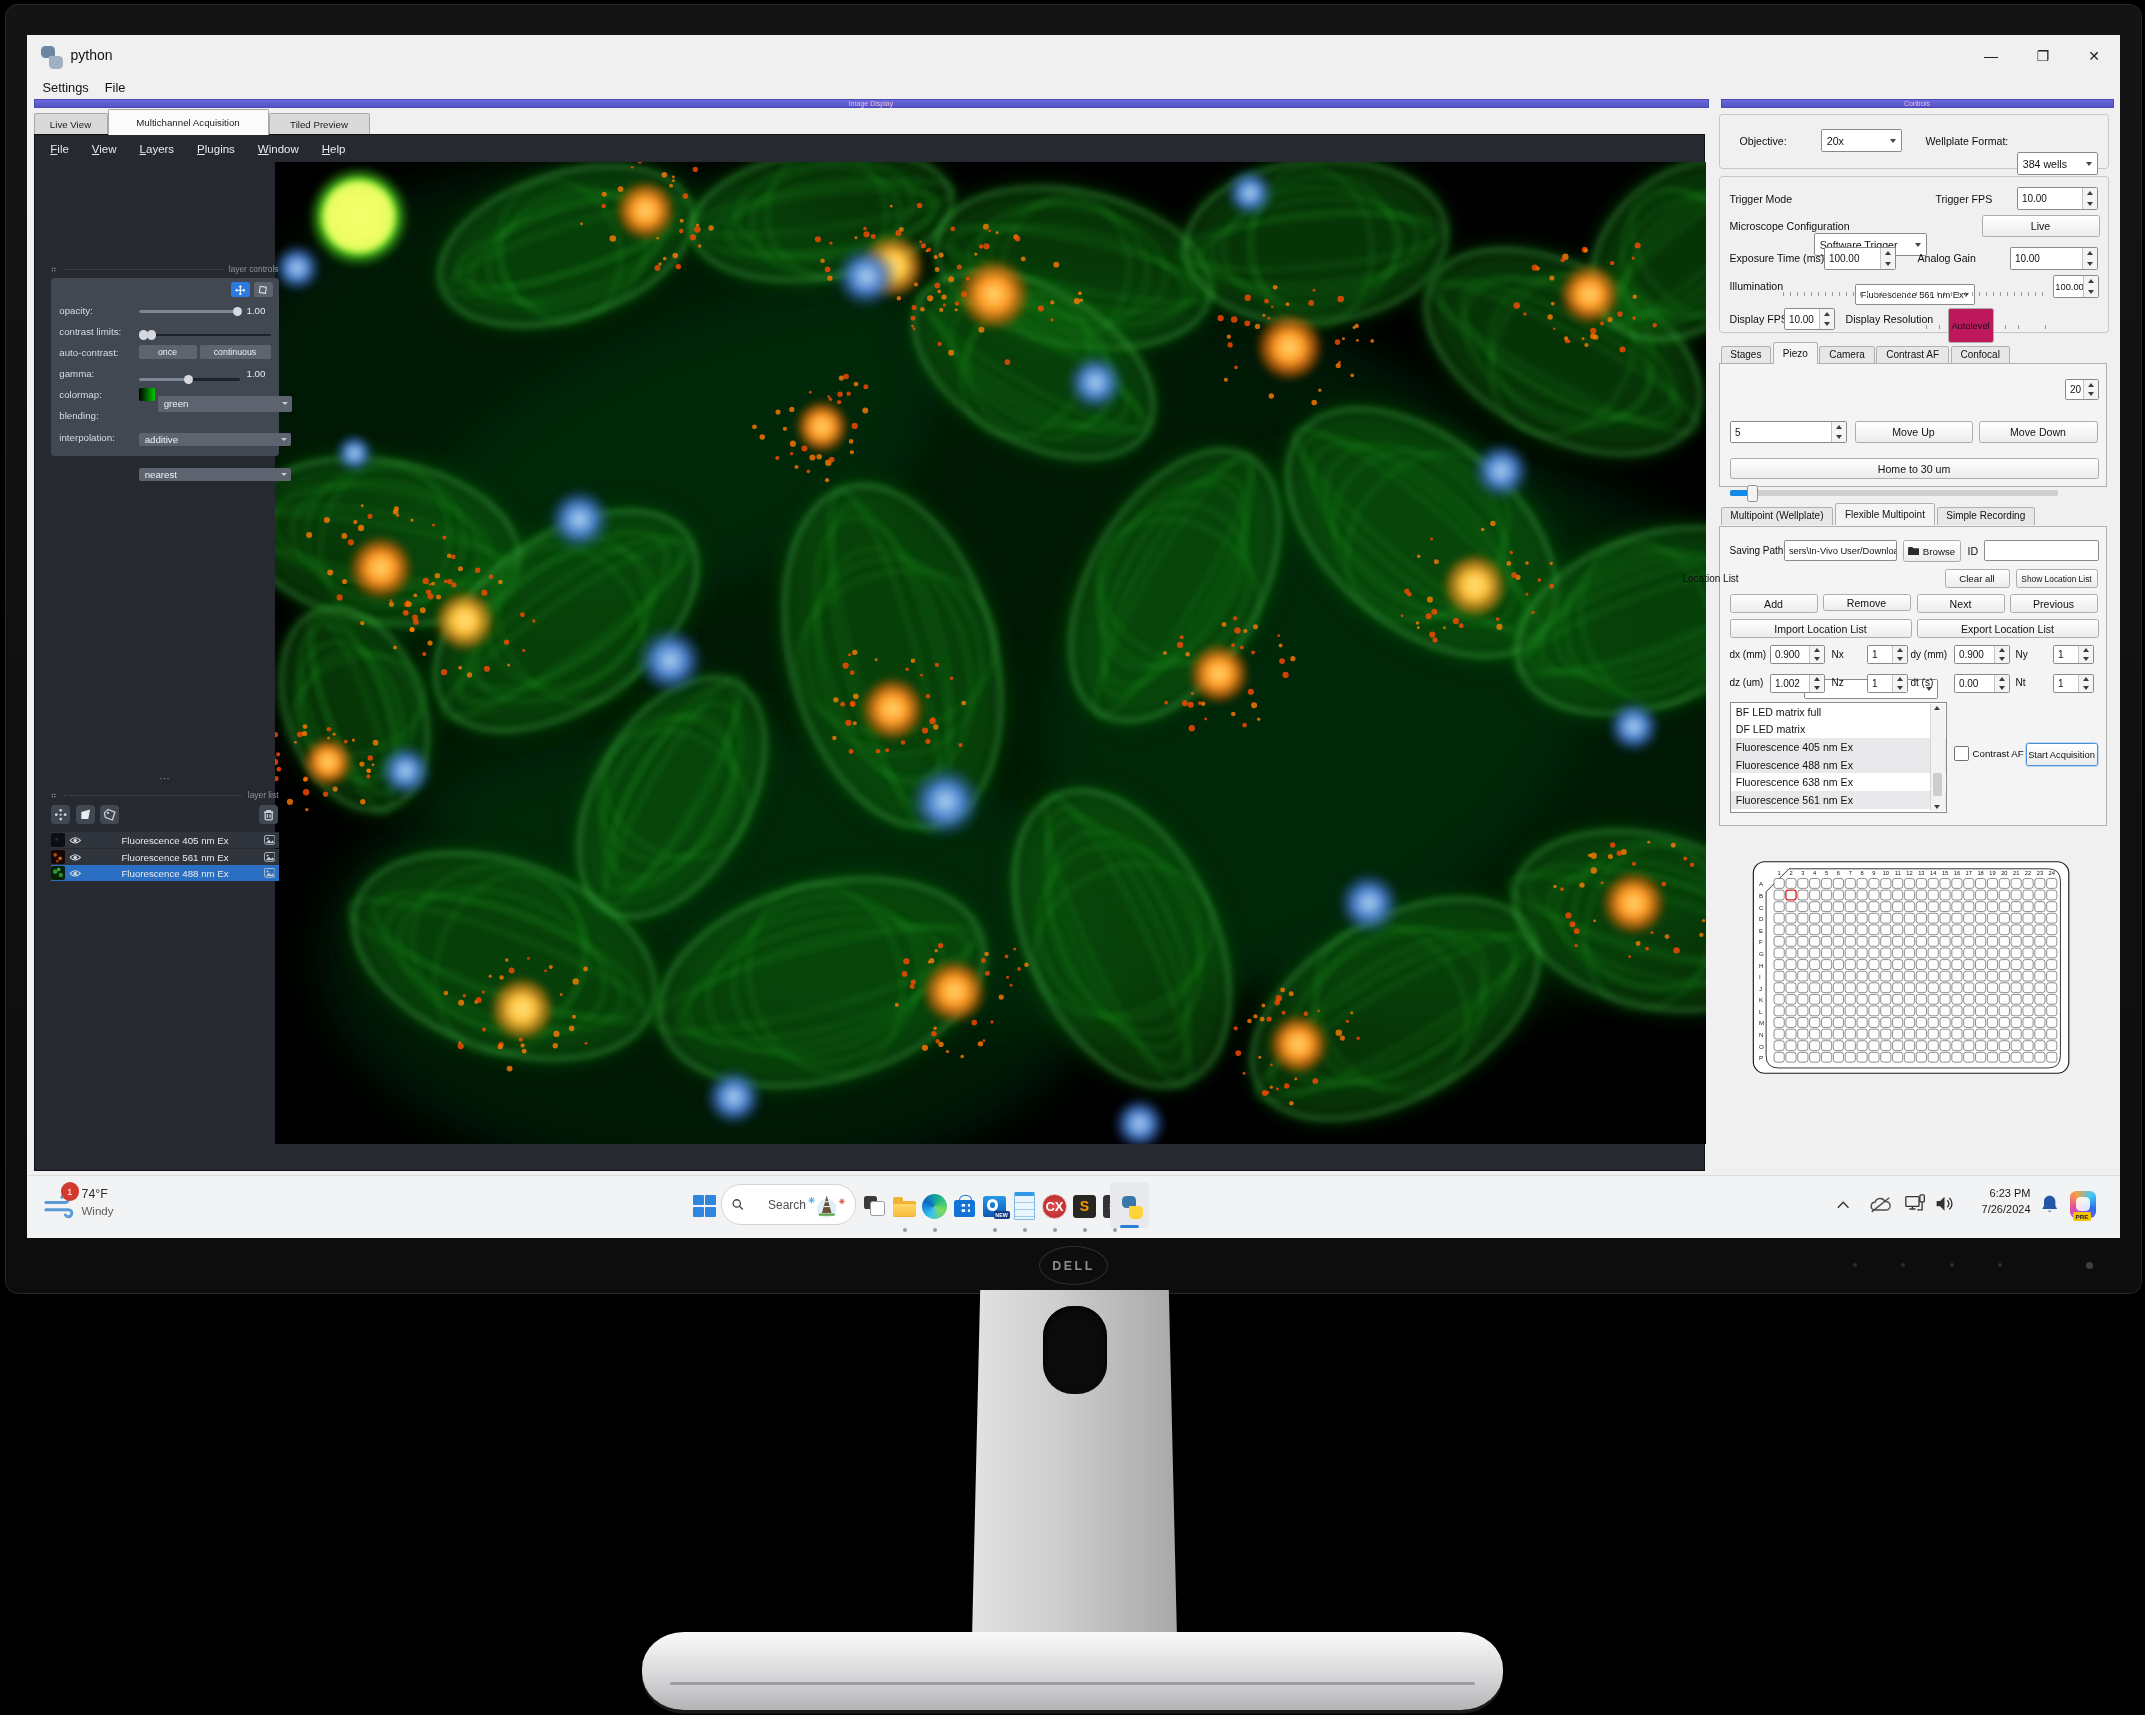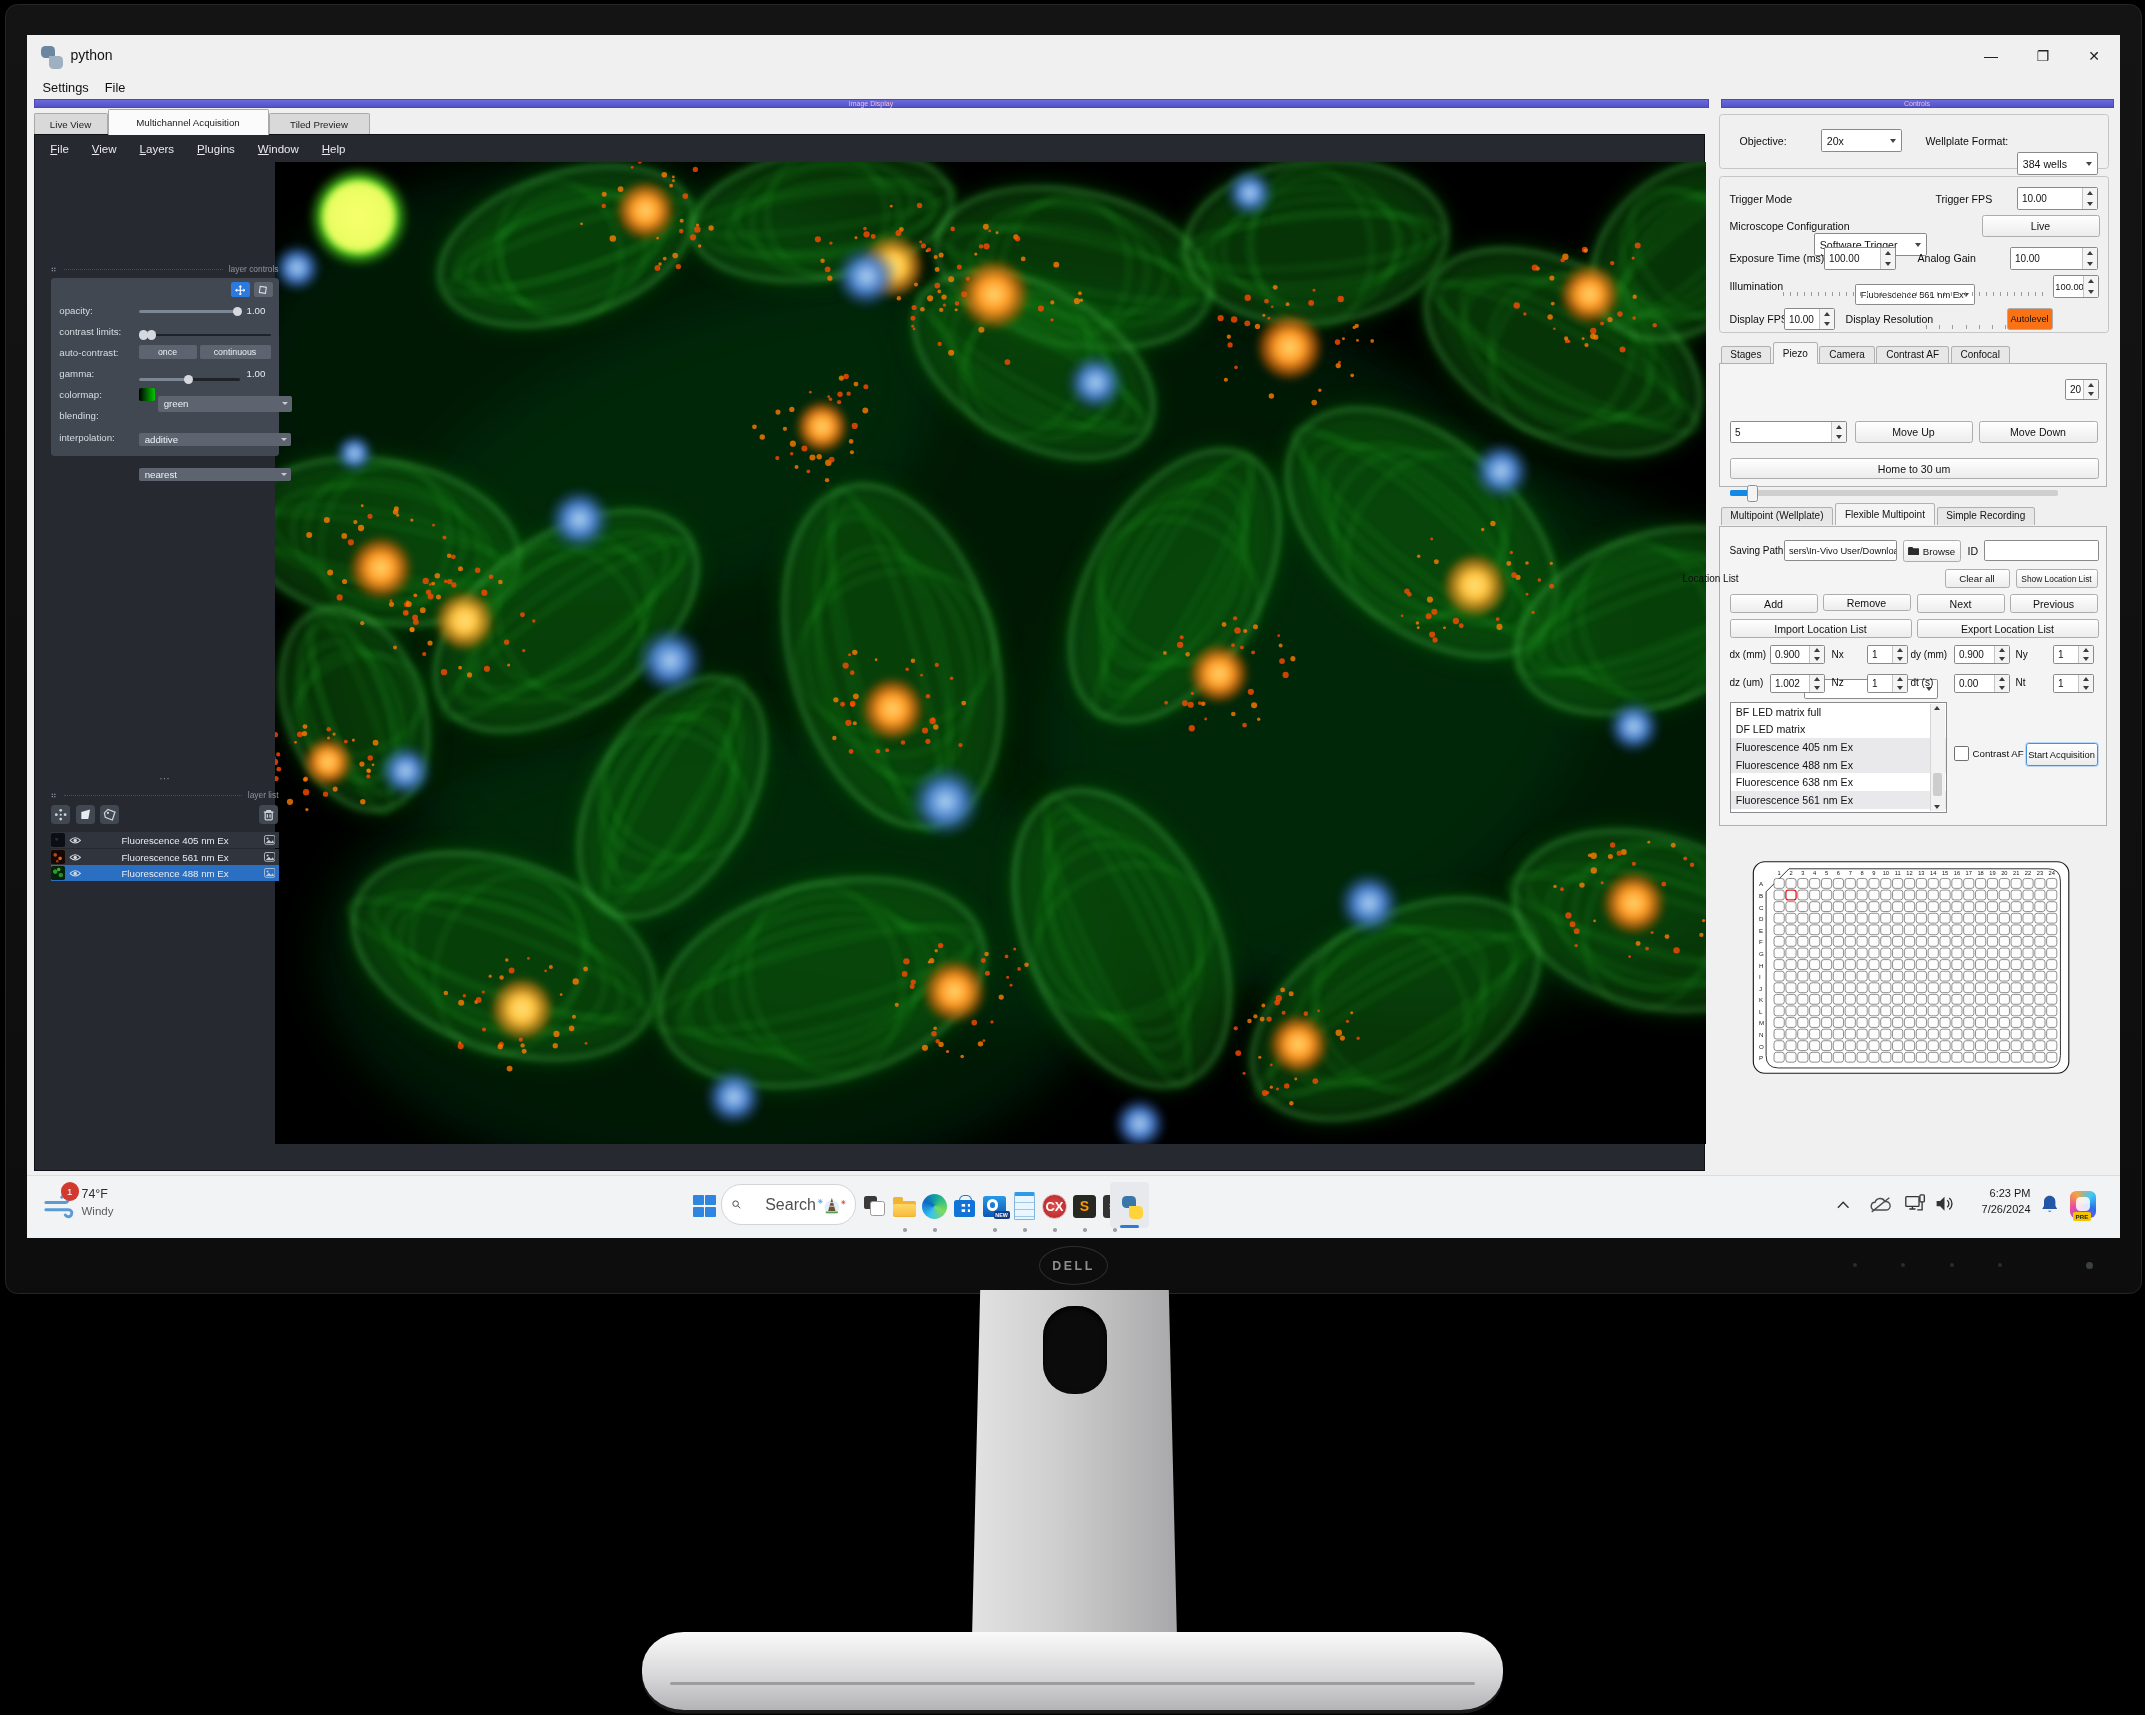--- a/index.html
+++ b/index.html
@@ -1170,21 +1170,21 @@
             <span class="td"></span>
           </div>
         </div>
       </div>
     <div class="abs qlbl" style="left:1819px;top:278px;">Display Resolution</div>
     <div class="abs bsl" style="left:1899px;top:279px;width:120px;height:7px;">
         <div class="f" style="width:88px;"></div>
         <div class="h" style="left:90px;"></div>
       </div>
     <div class="abs ticks2" style="left:1899px;top:290px;width:120px;"></div>
-    <div class="abs qbtn" style="left:1980px;top:273px;width:46px;height:22px;font-size:9.3px;background:#f97316;">Autolevel</div>
+    <div class="abs qbtn" style="left:1921px;top:273px;width:46px;height:35px;font-size:9.3px;background:#be185d;">Autolevel</div>
 
     <div id="stage-tabs" class="abs qtabs" style="left:1694px;top:307px;">
         <div class="qtab">Stages</div>
         <div class="qtab on">Piezo</div>
         <div class="qtab">Camera</div>
         <div class="qtab">Contrast AF</div>
         <div class="qtab">Confocal</div>
       </div>
     <div class="abs pane" style="left:1692px;top:328px;width:388px;height:124px;"></div>
     <div class="abs bsl" style="left:1703px;top:351px;width:328px;height:6.2px;">
@@ -1816,21 +1816,21 @@
           <div></div>
           <div></div>
           <div></div>
         </div>
       </div>
     <div id="search-pill" class="abs">
       <svg style="margin-left:10.6px;" width="13.2" height="13.2" viewBox="0 0 15 15">
           <circle cx="6" cy="6" r="4.6" fill="none" stroke="#444" stroke-width="1.6"></circle>
           <path d="M9.5 9.5 13.6 13.6" stroke="#444" stroke-width="1.6"></path>
         </svg>
-      <span style="margin-left:24px;font-size:16px;color:#4f4f4f;">Search</span>
+      <span style="margin-left:24px;font-size:12px;color:#4f4f4f;">Search</span>
       <svg style="margin-left:auto;margin-right:7px;" width="46" height="32" viewBox="0 0 52 36">
         <circle cx="26" cy="22" r="12" fill="#dff0fa"></circle>
         <path d="M26 6 20 28h12z" fill="#6b5138"></path>
           <path d="M22 20h8M23.5 14h5" stroke="#fff" stroke-width="1.2"></path>
         <path d="M16 30h20" stroke="#5aa04a" stroke-width="3"></path>
         <g stroke="#4aa6e8" stroke-width="1.2">
             <path d="M7 8v8M3 12h8M4.2 9.2l5.6 5.6M9.8 9.2l-5.6 5.6"></path>
           </g>
         <g stroke="#d94a3a" stroke-width="1.2">
             <path d="M45 10v7M41.5 13.5h7M42.5 11l5 5M47.5 11l-5 5"></path>

